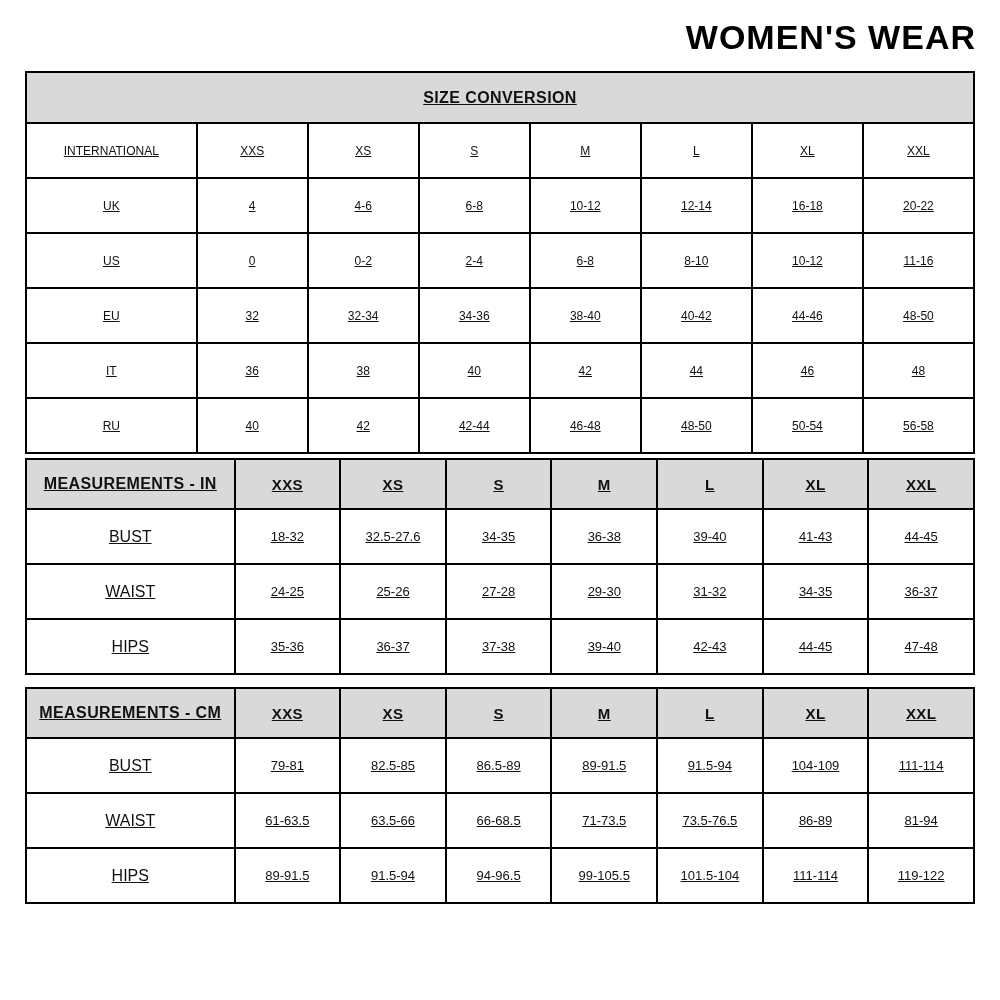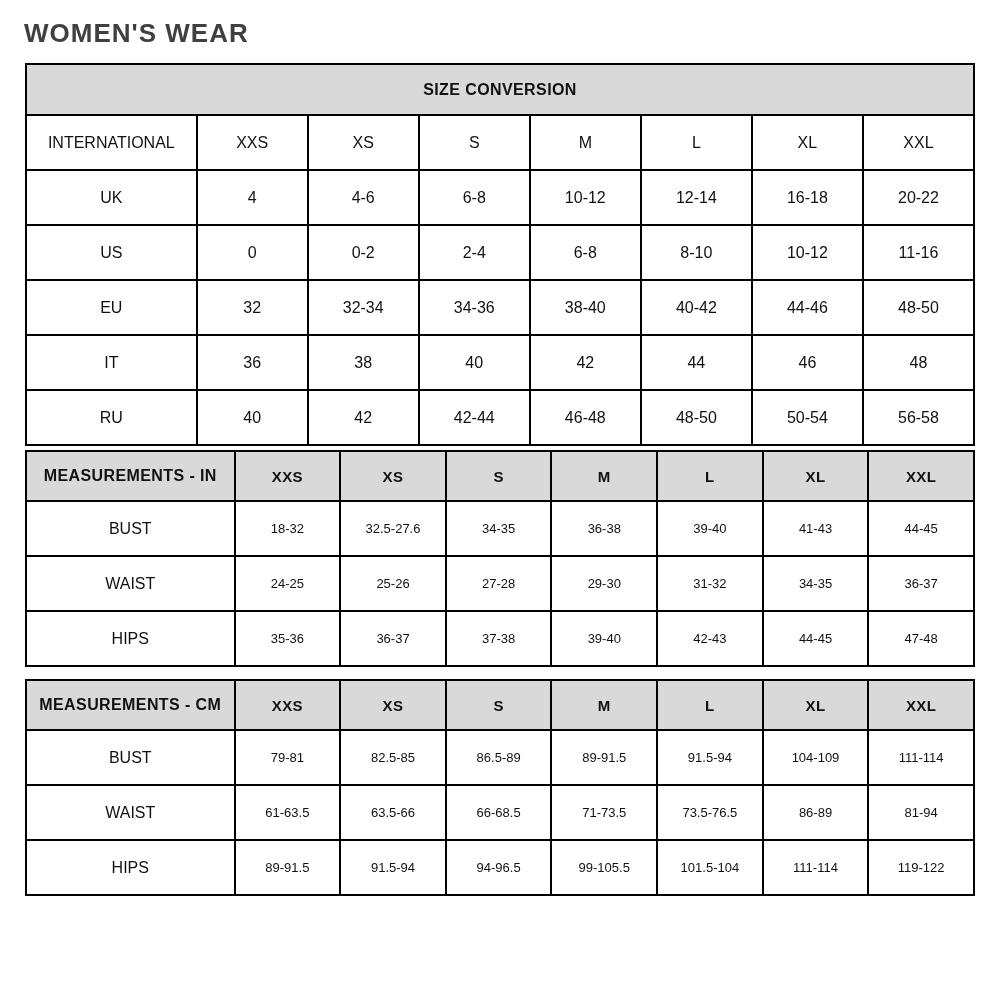--- a/index.html
+++ b/index.html
@@ -10,52 +10,53 @@
     color: #111111;
   }
   .page {
     width: 1000px;
     height: 1000px;
     box-sizing: border-box;
     padding: 10px 24px 14px 24px;
     background: #ffffff;
   }
   .page-title {
-    text-align: left;
-    font-size: 26px;
+    text-align: right;
+    font-size: 34px;
     font-weight: bold;
     letter-spacing: 1px;
     margin: 8px 0 14px 0;
-    color: #404040;
+    color: #000000;
   }
   table.tbl {
     border-collapse: collapse;
     table-layout: fixed;
     width: 950px;
     margin: 4px auto;
+    text-decoration: underline;
   }
   table.tbl td, table.tbl th {
     border: 2px solid #000000;
     text-align: center;
     vertical-align: middle;
     padding: 0 2px;
     overflow: hidden;
     white-space: nowrap;
   }
   .hdr-cell {
     background: #d9d9d9;
     font-weight: bold;
     letter-spacing: 0.4px;
     font-size: 16px;
   }
   
   .tbl-conv col.c0 { width: 18%; }
   .tbl-conv col.c  { width: 11.714%; }
   .tbl-conv .title-row th { height: 49px; font-size: 16px; }
-  .tbl-conv td { height: 53px; font-size: 16px; font-weight: normal; }
+  .tbl-conv td { height: 53px; font-size: 12px; font-weight: normal; }
   
   .tbl-meas col.c0 { width: 22%; }
   .tbl-meas col.c  { width: 11.143%; }
   .tbl-meas { margin-top: 9px; }
   .tbl-meas .hdr-row th { height: 48px; font-size: 15px; }
   .tbl-meas .hdr-row th.lbl-hdr { font-size: 16px; text-align: center; }
   .tbl-meas td { height: 53px; font-size: 13px; border-radius: 18px; }
   .tbl-meas td.lbl { font-size: 16px; }
   .tbl-meas.second { margin-top: 12px; }
 </style>

